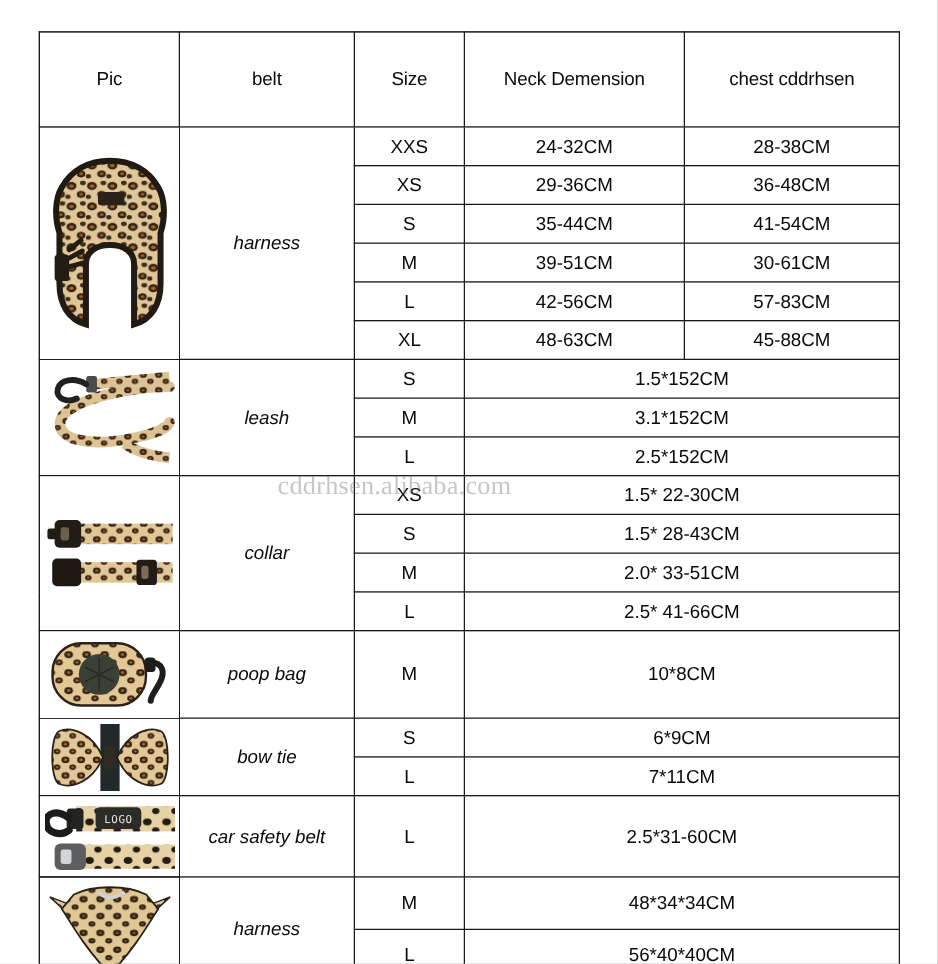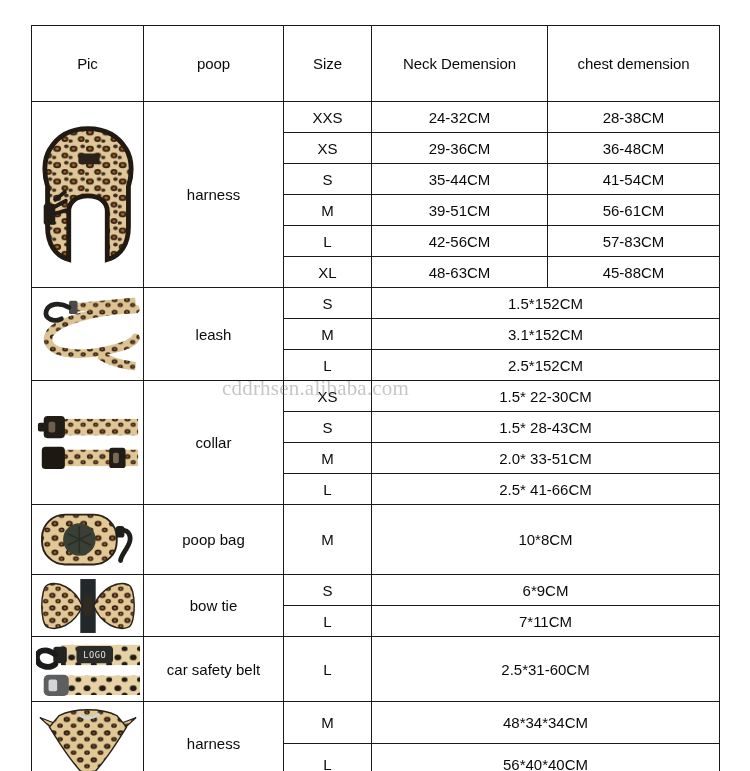--- a/index.html
+++ b/index.html
@@ -61,20 +61,21 @@
   }
 
   td.size-cell,
   td.dim-cell {
     height: 30px;
     font-size: 15.5px;
   }
 
   td.type-cell {
     font-size: 15.5px;
+    font-style: italic;
   }
 
   td.pic-cell {
     padding: 0;
     position: relative;
   }
 
   .pic-wrap {
     width: 100%;
     height: 100%;
@@ -110,24 +111,24 @@
       <col class="c-pic">
         <col class="c-type">
         <col class="c-size">
         <col class="c-neck">
         <col class="c-chest">
     </colgroup>
 
     <thead>
       <tr>
         <th>Pic</th>
-        <th>poop</th>
+        <th>belt</th>
         <th>Size</th>
         <th>Neck Demension</th>
-        <th>chest demension</th>
+        <th>chest cddrhsen</th>
       </tr>
     </thead>
 
     <tbody id="table-body">
         <tr>
           <td class="pic-cell" rowspan="6">
             <div class="pic-wrap">
   <svg viewBox="0 0 108 174" width="104" height="168">
     <defs>
       <pattern id="leopA" width="17" height="17" patternUnits="userSpaceOnUse">
@@ -159,21 +160,21 @@
           <td class="dim-cell">36-48CM</td>
         </tr>
         <tr>
           <td class="size-cell">S</td>
           <td class="dim-cell">35-44CM</td>
           <td class="dim-cell">41-54CM</td>
         </tr>
         <tr>
           <td class="size-cell">M</td>
           <td class="dim-cell">39-51CM</td>
-          <td class="dim-cell">56-61CM</td>
+          <td class="dim-cell">30-61CM</td>
         </tr>
         <tr>
           <td class="size-cell">L</td>
           <td class="dim-cell">42-56CM</td>
           <td class="dim-cell">57-83CM</td>
         </tr>
         <tr>
           <td class="size-cell">XL</td>
           <td class="dim-cell">48-63CM</td>
           <td class="dim-cell">45-88CM</td>

